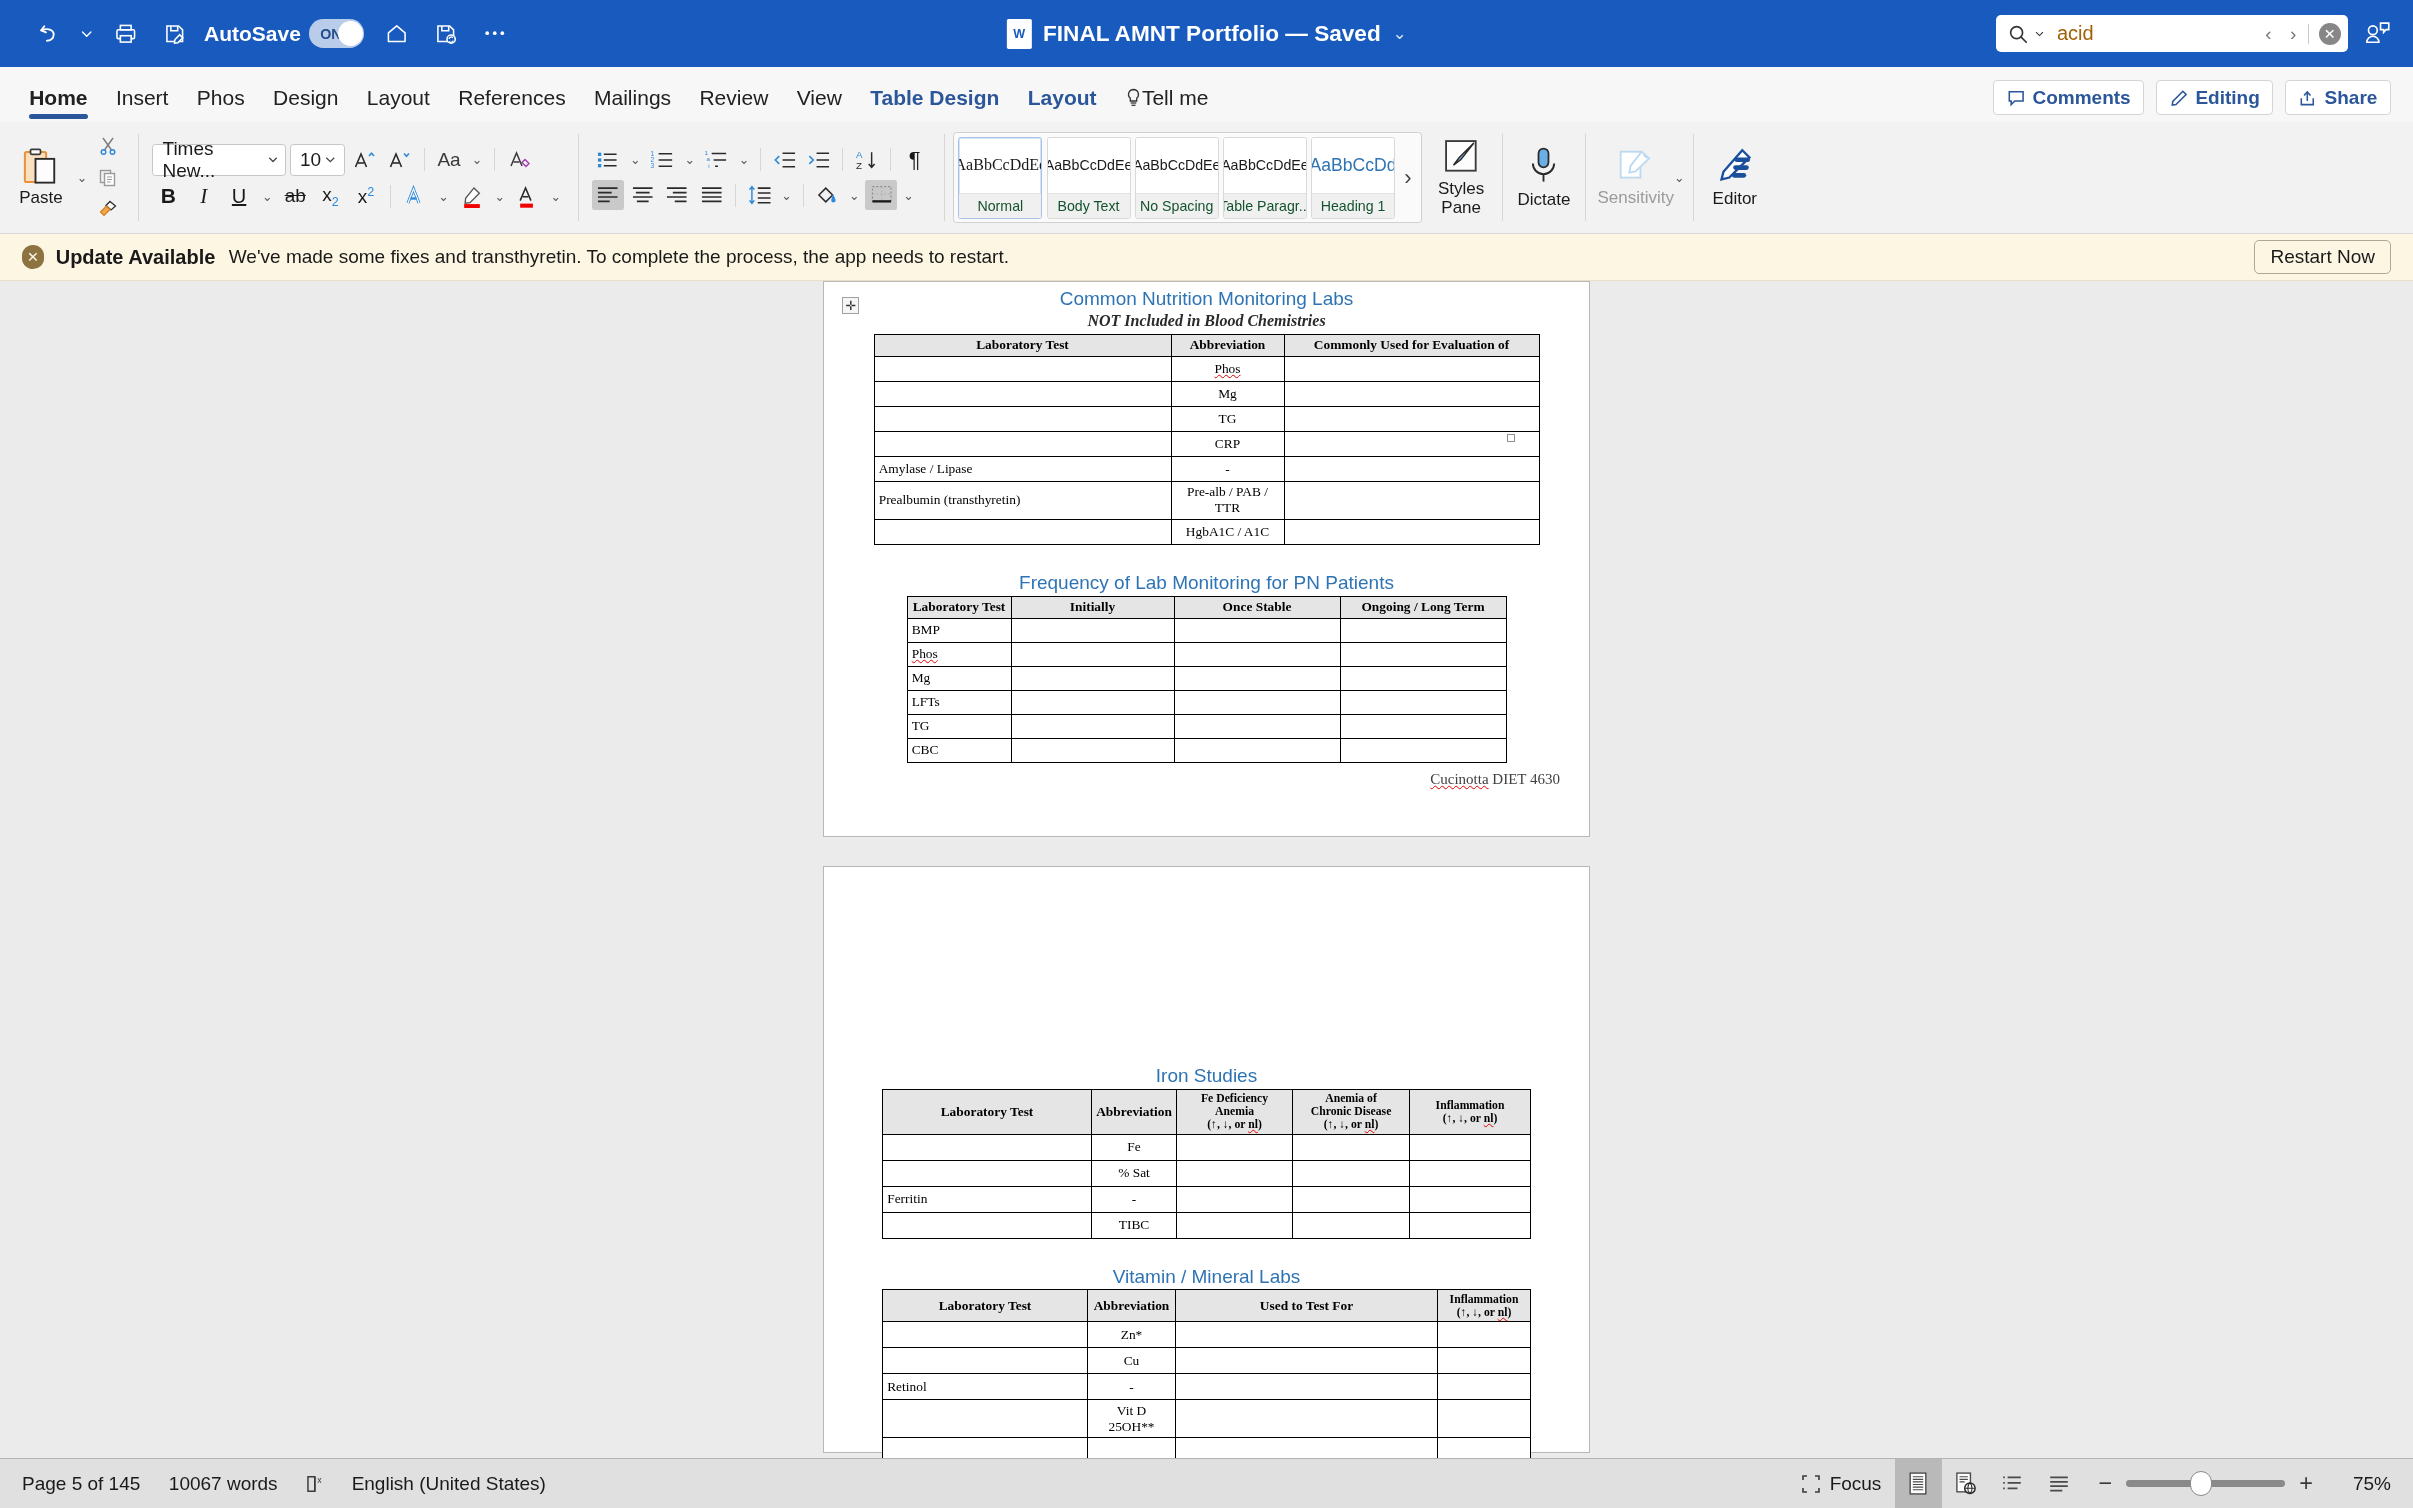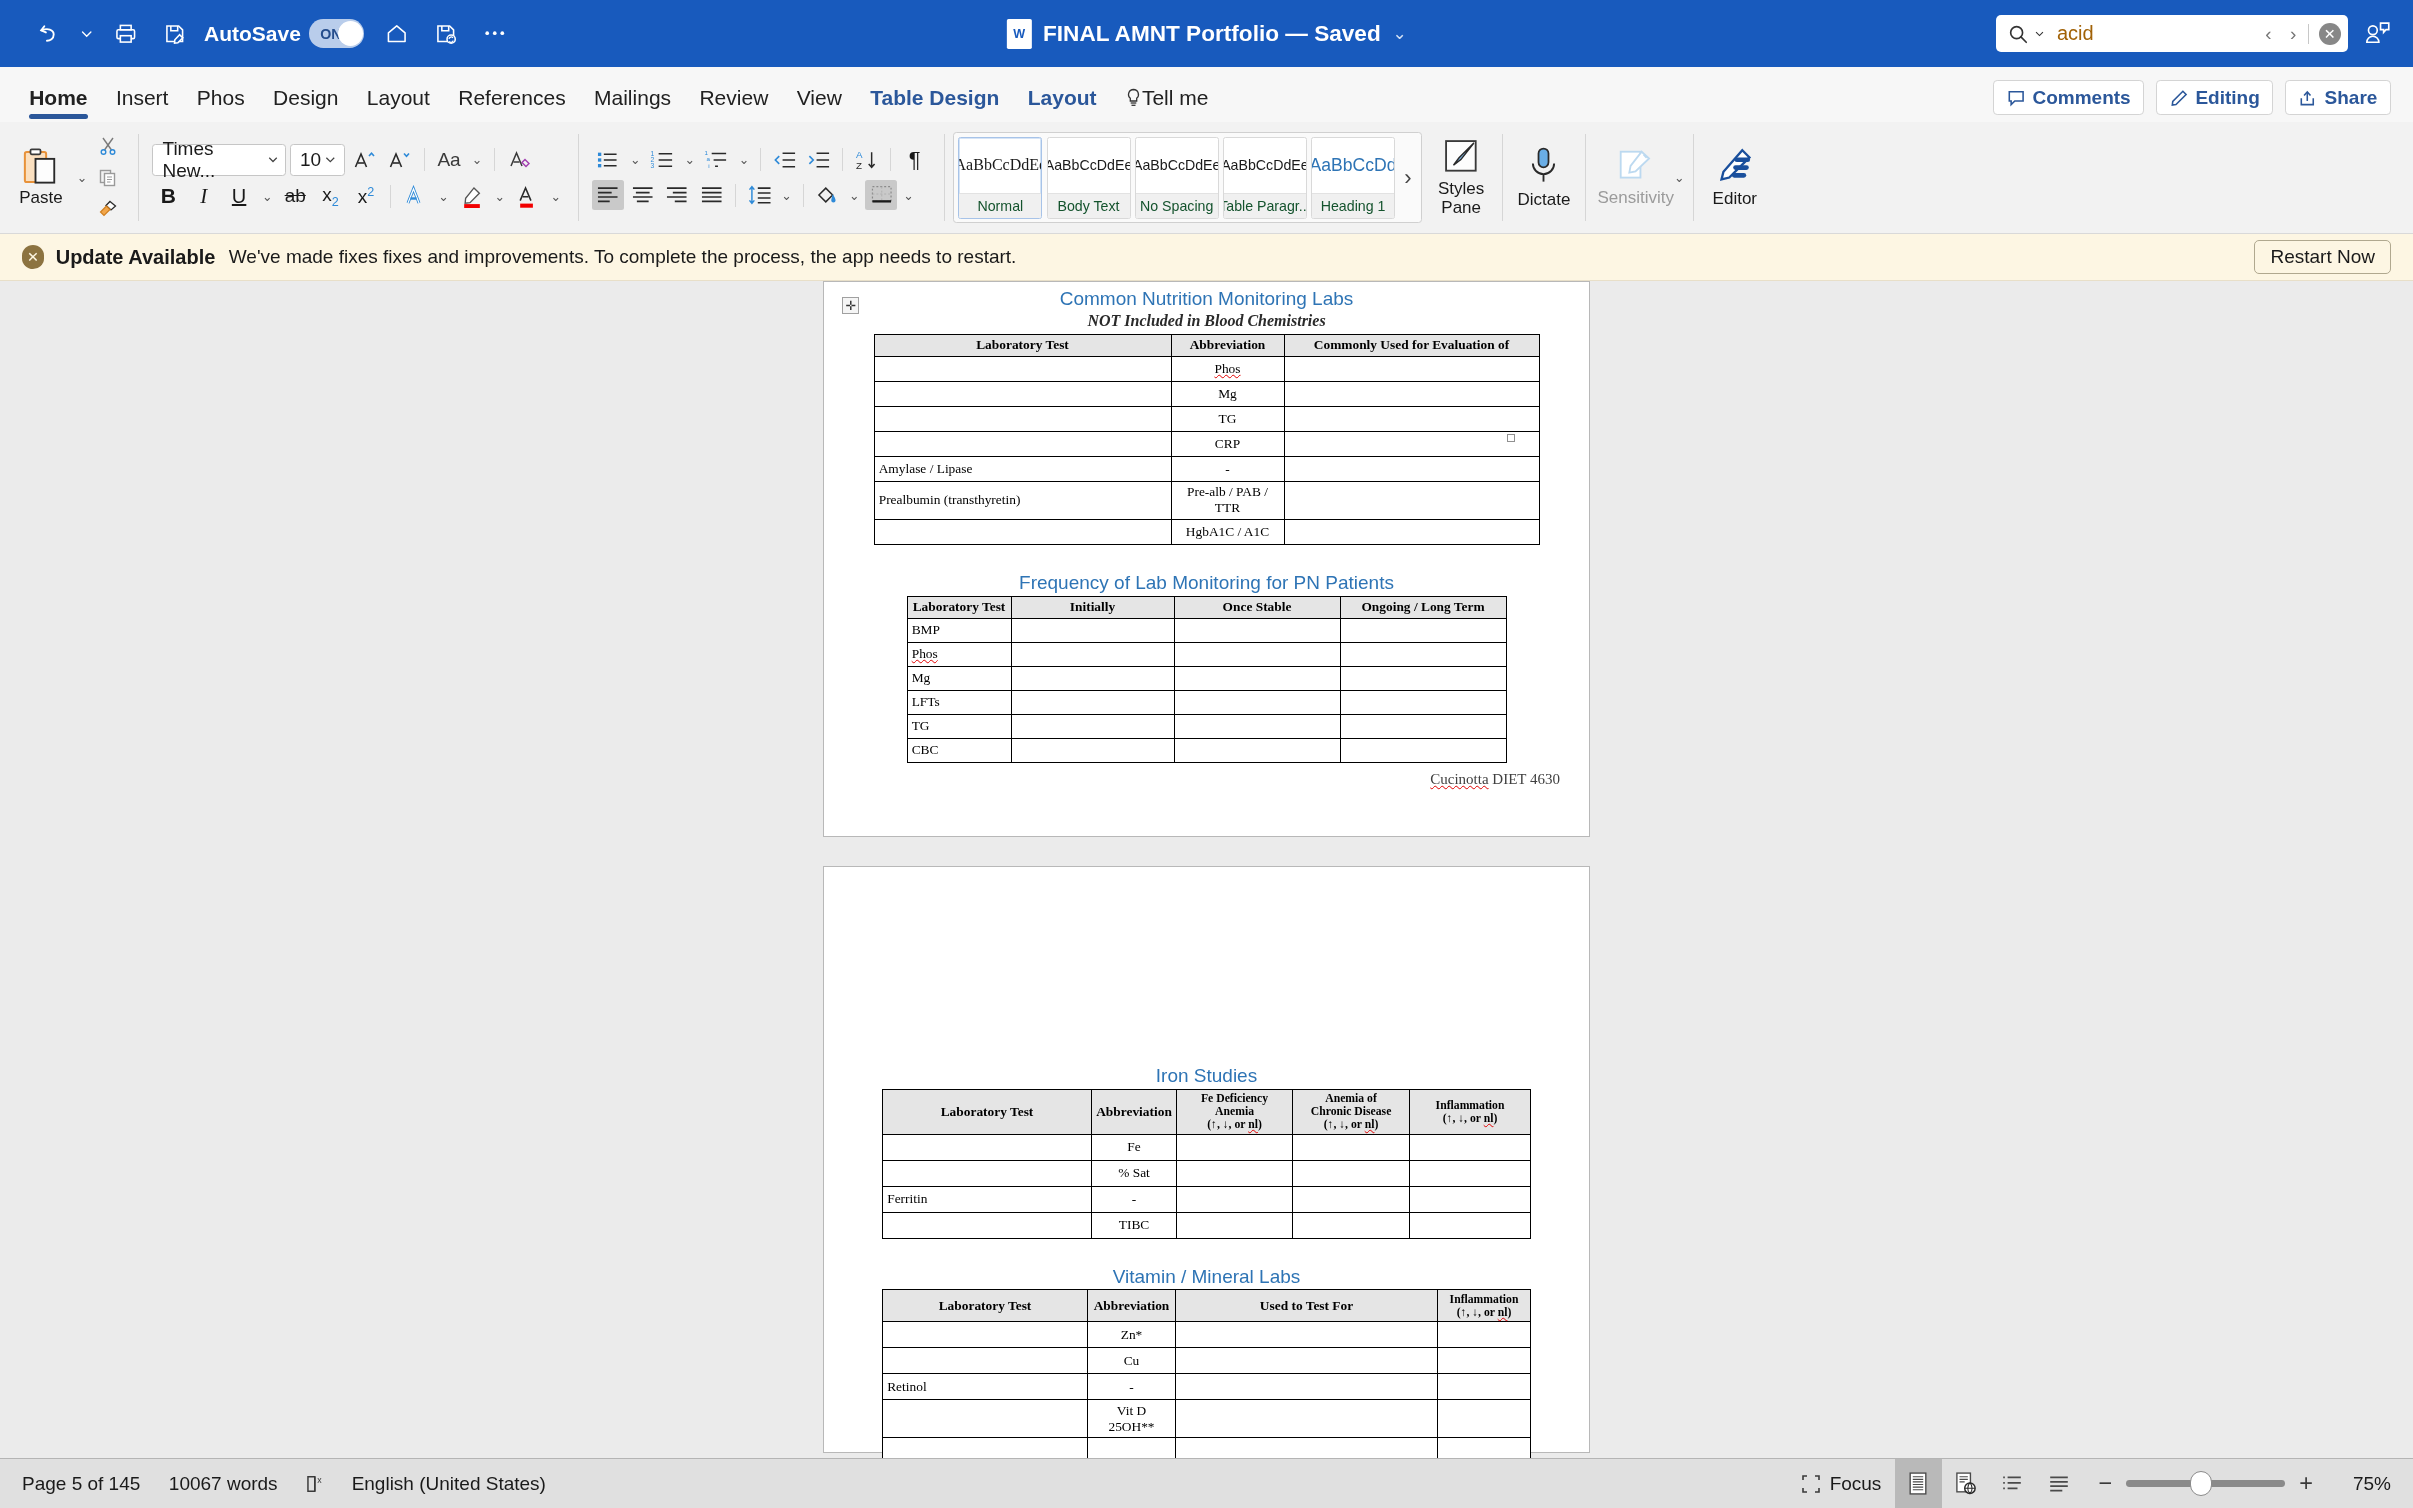--- a/index.html
+++ b/index.html
@@ -676,21 +676,21 @@
         <rect x="14" y="14" width="12" height="3.6" rx="1.8" fill="#1a4f9c"></rect>
         <rect x="13" y="20" width="11" height="3.6" rx="1.8" fill="#1a4f9c"></rect>
       </svg>
     <span class="blabel">Editor</span>
   </div>
 </div>
 
 <div class="updatebar">
   <div class="ub-icon">✕</div>
   <span class="ub-strong">Update Available</span>
-  <span class="ub-text">We've made fixes fixes and improvements. To complete the process, the app needs to restart.</span>
+  <span class="ub-text">We've made some fixes and transthyretin. To complete the process, the app needs to restart.</span>
   <button class="ub-btn">Restart Now</button>
 </div>
 
 <div class="docarea">
 
   <div class="page p1">
     <div class="handle" style="left:18.4px;top:15px;">✛</div>
 
     <div style="padding-top:6px">
       <div class="tbl-title">Common Nutrition Monitoring Labs</div>

